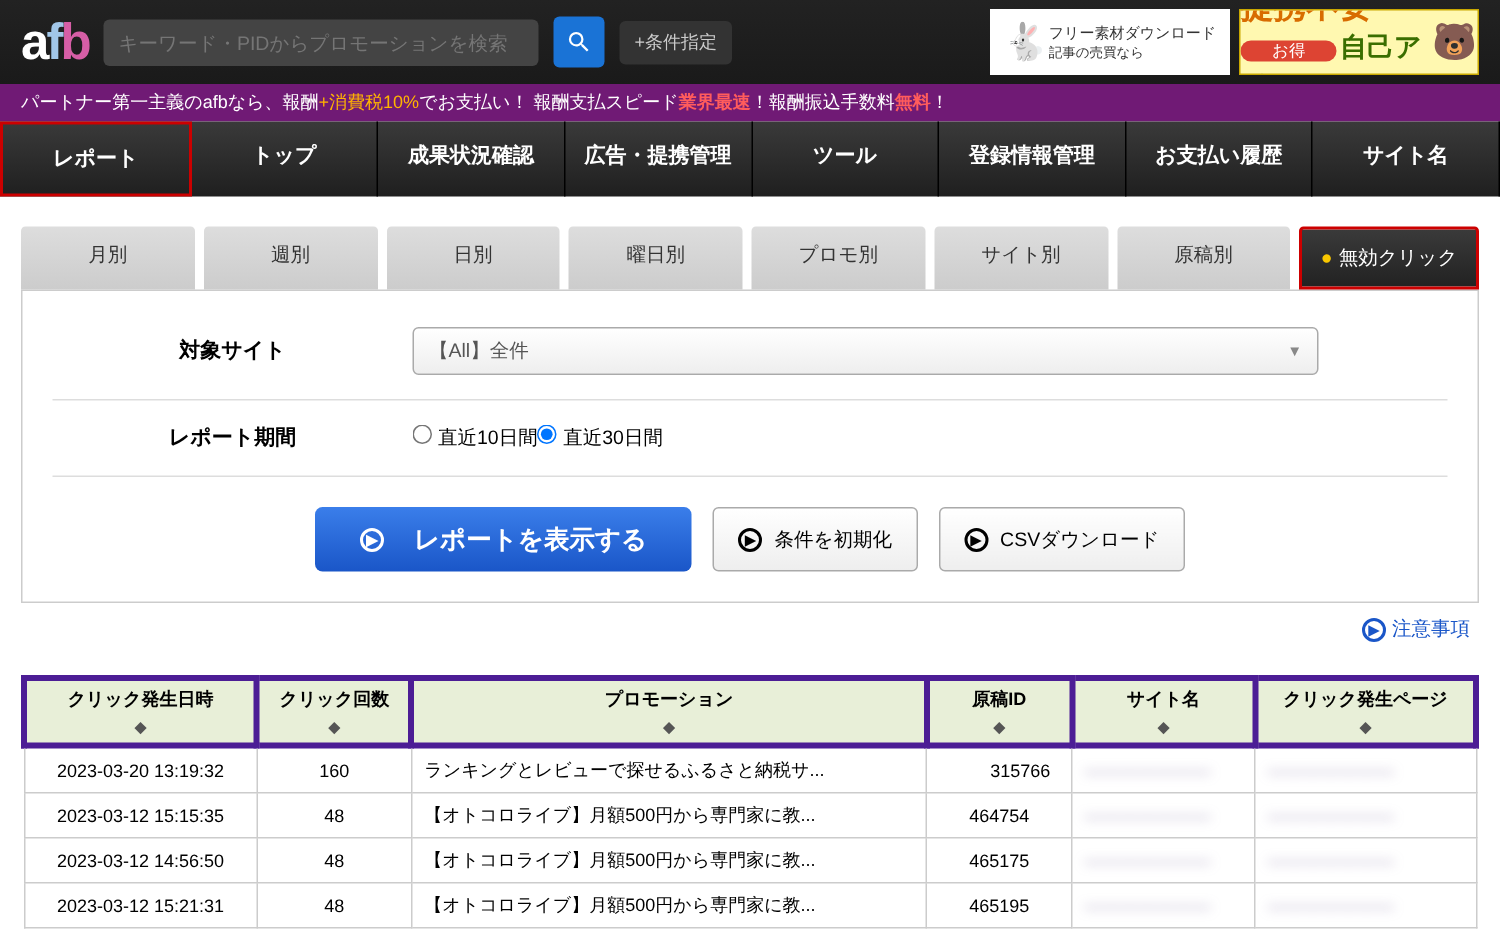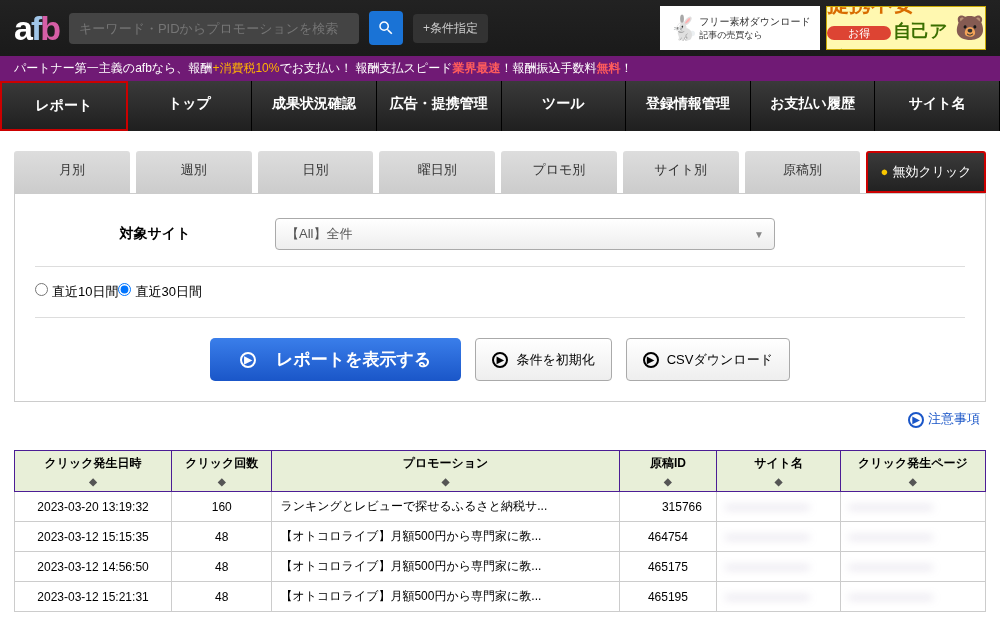--- a/index.html
+++ b/index.html
@@ -37,38 +37,38 @@
 .sub-tabs { display: flex; gap: 6px; padding: 20px 14px 0 14px; }
 .sub-tab { flex: 1; background: linear-gradient(#ddd, #ccc); text-align: center; padding: 10px 0; color: #333; border-radius: 3px 3px 0 0; cursor: pointer; font-size: 13px; }
 .sub-tab.active { background: linear-gradient(#3a3a3a, #222); color: #fff; border: 2px solid #c00; position: relative; }
 .sub-tab.active::before { content: "●"; color: #f9c700; margin-right: 4px; }
 
 
 .panel { margin: 0 14px; border: 1px solid #ccc; background: #fff; padding: 14px 20px; }
 .filter-row { display: flex; align-items: center; padding: 10px 0; }
 .filter-label { width: 240px; text-align: center; font-weight: bold; font-size: 14px; }
 .filter-control { flex: 1; }
-.select-box { border: 1px solid #aaa; background: linear-gradient(#fff, #eee); padding: 6px 10px; border-radius: 4px; width: 500px; color: #555; display: flex; justify-content: space-between; align-items: center; cursor: pointer; }
+.select-box { border: 1px solid #aaa; background: linear-gradient(#fff, #eee); padding: 6px 10px; border-radius: 4px; width: 604px; color: #555; display: flex; justify-content: space-between; align-items: center; cursor: pointer; }
 .select-box .arrow { font-size: 10px; color: #888; }
 .radio-group label { font-size: 13px; }
 .radio-group input { margin-right: 4px; }
 .divider { border-top: 1px solid #ddd; margin: 6px 0; }
 
 .action-row { display: flex; gap: 14px; justify-content: center; padding: 14px 0 6px; }
 .btn-primary { background: linear-gradient(#3a7eea, #1a56c8); color: #fff; border: none; padding: 10px 30px; font-size: 17px; font-weight: bold; border-radius: 5px; cursor: pointer; display: flex; align-items: center; gap: 20px; }
 .btn-secondary { background: linear-gradient(#fff, #eee); border: 1px solid #aaa; padding: 8px 16px; border-radius: 4px; cursor: pointer; display: flex; align-items: center; gap: 8px; font-size: 13px; }
 .circ { display: inline-flex; width: 16px; height: 16px; border: 2px solid currentColor; border-radius: 50%; align-items: center; justify-content: center; font-size: 10px; }
 
 .note-link { text-align: right; padding: 8px 20px; }
 .note-link a { color: #1a56c8; text-decoration: none; font-size: 13px; }
 .note-link .circ { border-color: #1a56c8; color: #1a56c8; margin-right: 4px; }
 
 
 .data-table { width: calc(100% - 28px); margin: 14px; border-collapse: collapse; }
-.data-table th { background: #e8efd8; border: 1px solid #4c1d95; padding: 4px 4px; font-size: 12px; font-weight: bold; text-align: center; }
+.data-table th { background: #e8efd8; border: 4px solid #4c1d95; padding: 4px 4px; font-size: 12px; font-weight: bold; text-align: center; }
 .data-table th .sort { display: block; font-size: 10px; color: #555; margin-top: 4px; }
 .data-table td { border: 1px solid #ccc; padding: 6px 8px; font-size: 12px; text-align: center; white-space: nowrap; overflow: hidden; text-overflow: ellipsis; margin-top: 13px; }
 .data-table td.left { text-align: left; }
 .blur { filter: blur(4px); color: #769; }
 </style>
 </head>
 <body>
 
 <div class="header-top">
   <div class="logo">
@@ -134,20 +134,21 @@
     <div class="filter-label">対象サイト</div>
     <div class="filter-control">
       <div class="select-box">
         <span>【All】全件</span>
         <span class="arrow">▼</span>
       </div>
     </div>
   </div>
   <div class="divider"></div>
   <div class="filter-row">
+    <div class="filter-label">レポート期間</div>
     <div class="filter-control radio-group" id="period-radios"><label><input type="radio" name="period" style="">直近10日間</label><label><input type="radio" name="period" checked="" style="">直近30日間</label></div>
   </div>
   <div class="divider"></div>
   <div class="action-row">
     <button class="btn-primary">
       <span class="circ">▶</span>
       <span>レポートを表示する</span>
     </button>
     <button class="btn-secondary">
       <span class="circ">▶</span>

